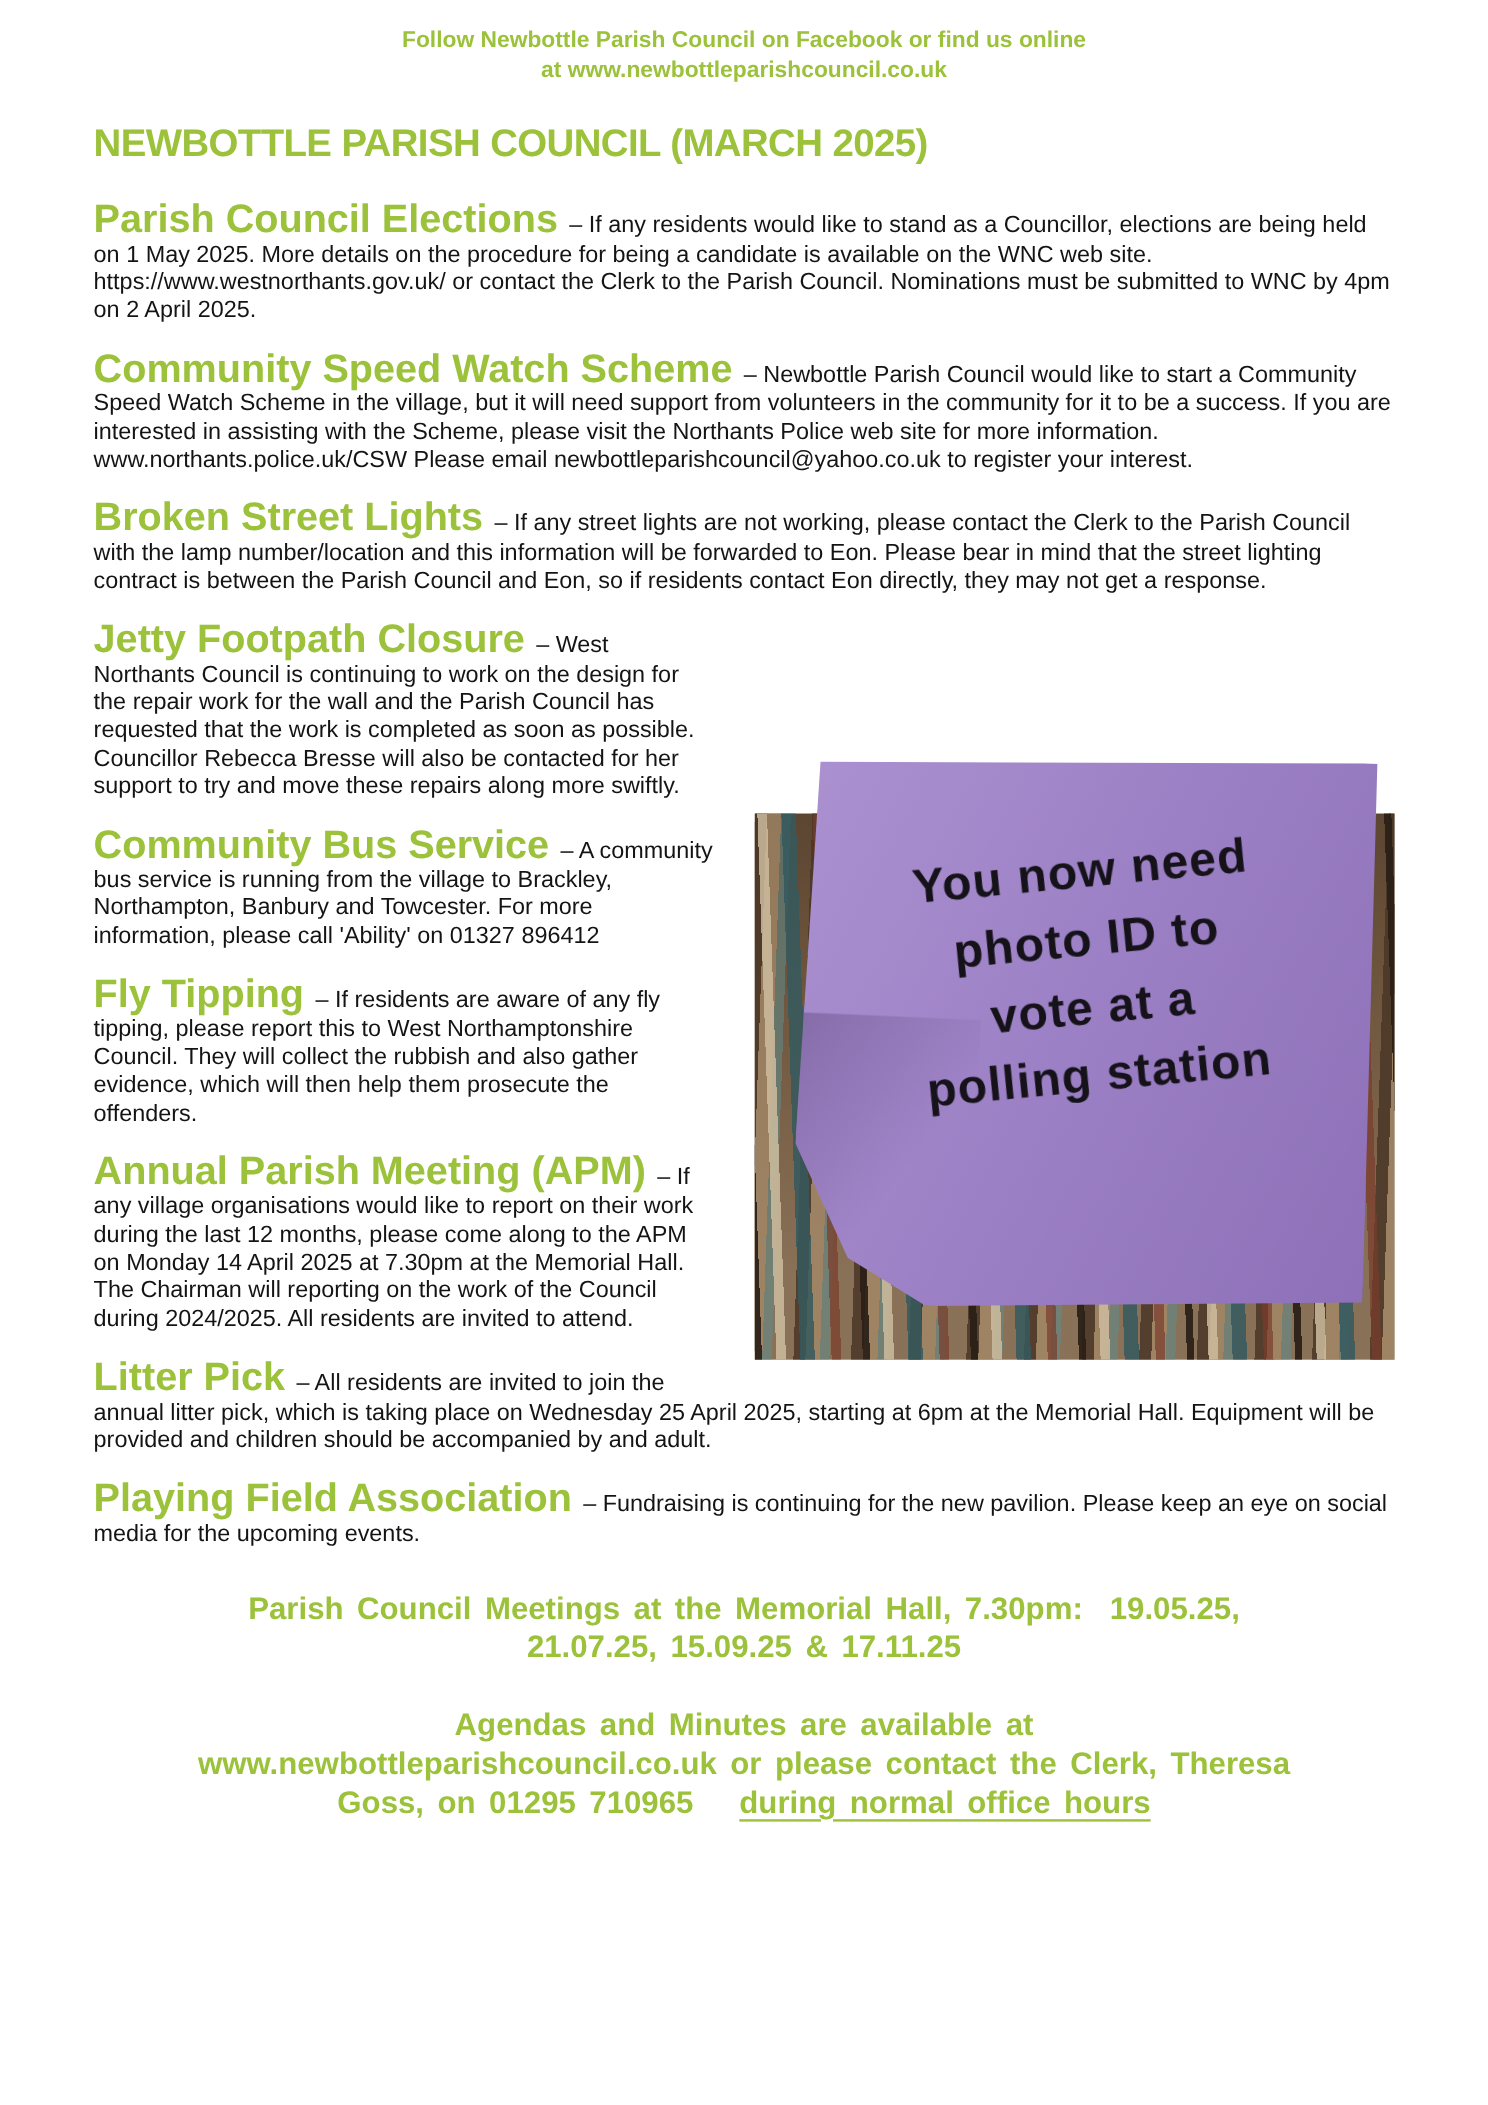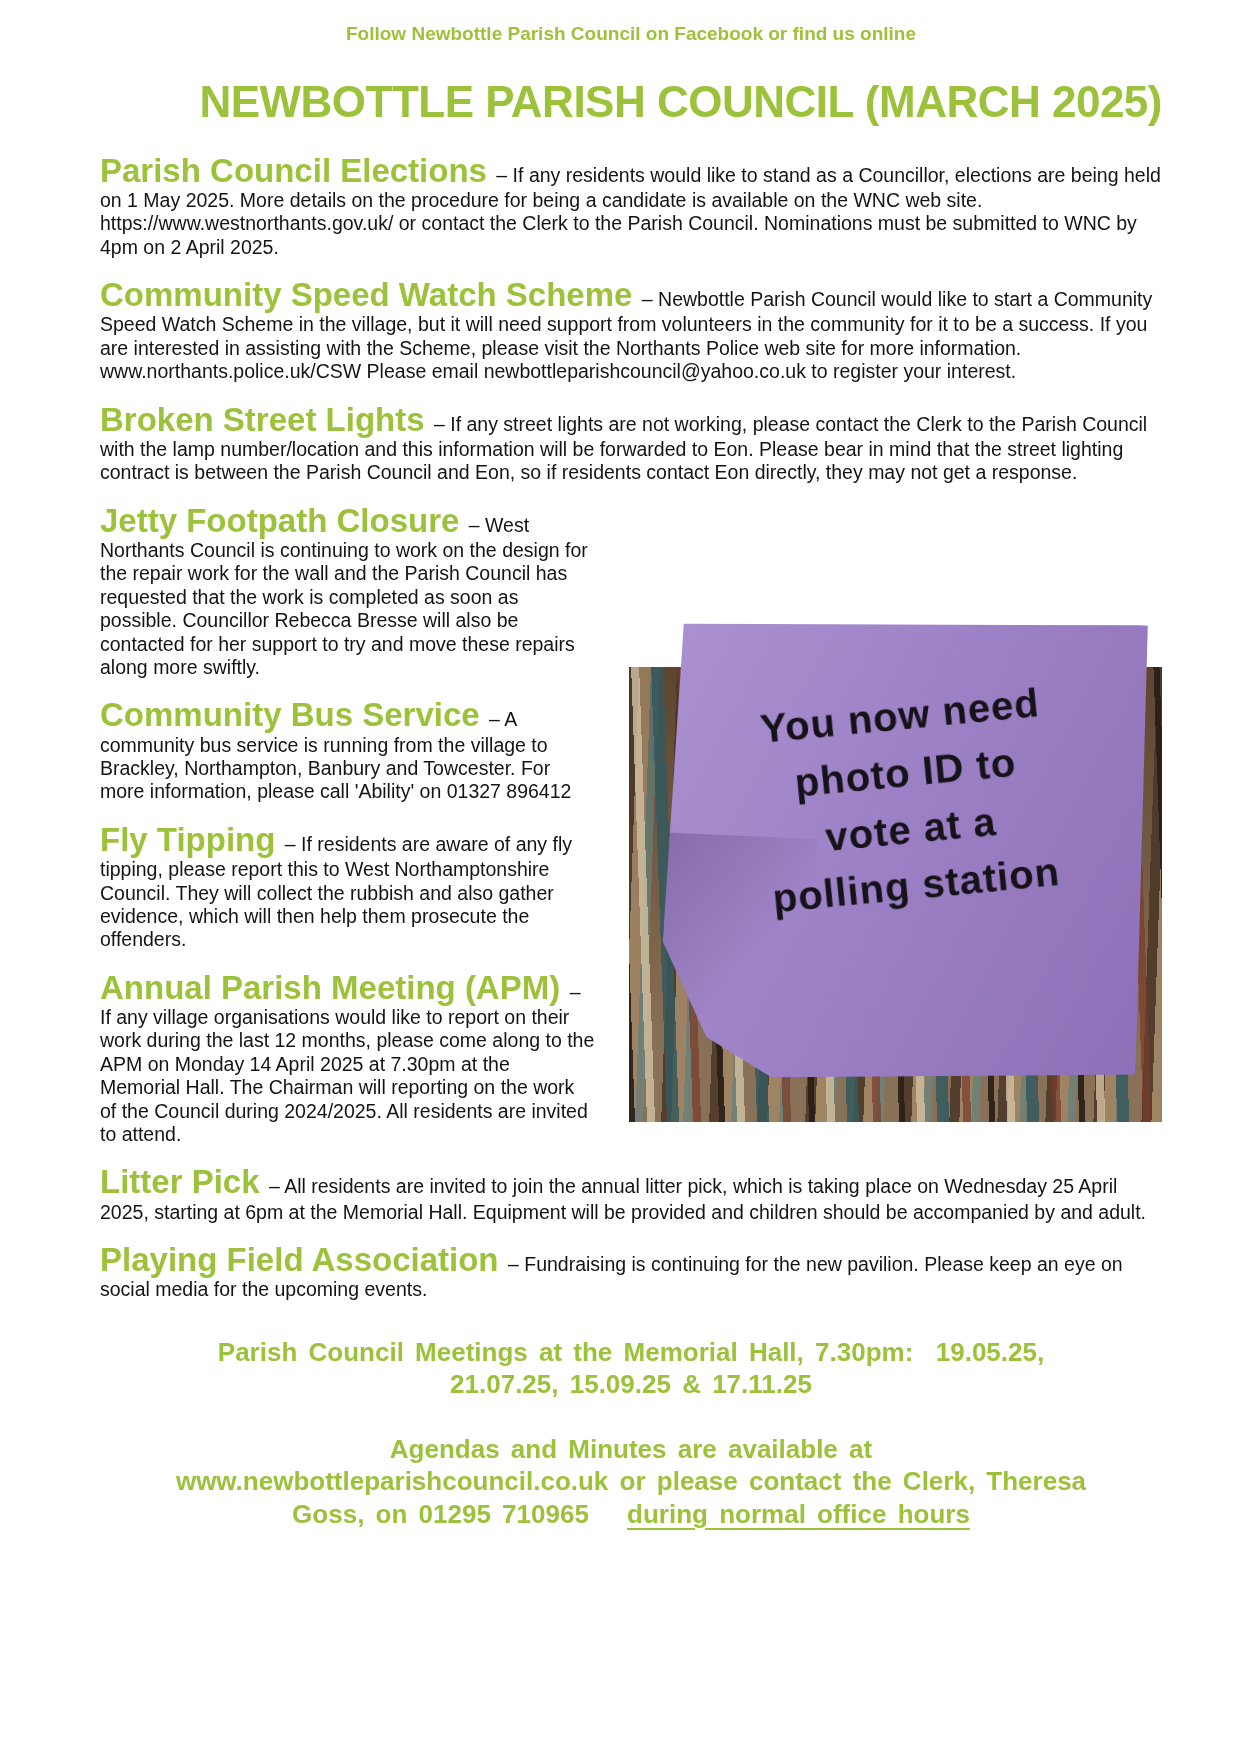--- a/index.html
+++ b/index.html
@@ -1,29 +1,29 @@
 <!DOCTYPE html>
 <html><head>
 <meta charset="utf-8">
 <style>
   html,body{margin:0;padding:0;background:#ffffff;}
   .page{
     width:1240px;height:1754px;box-sizing:border-box;
-    padding:22px 78px 0 100px;background:#ffffff;overflow:hidden;
+    padding:22px 78px 0 78px;background:#ffffff;overflow:hidden;
     font-family:"Liberation Sans",sans-serif;color:#141414;
   }
   
   .top-note{
     margin:0 0 10px 0;text-align:center;color:#9BC23A;
     font-size:19px;font-weight:bold;line-height:1.3;
   }
   .top-note span{display:block;}
   h1.title{
-    margin:30px 0 26px 0;text-align:right;color:#9BC23A;
-    font-size:44px;font-weight:bold;letter-spacing:-0.5px;white-space:nowrap;
+    margin:30px 0 26px 0;text-align:left;color:#9BC23A;
+    font-size:32px;font-weight:bold;letter-spacing:-0.5px;white-space:nowrap;
   }
   
   .section{margin:0 0 18px 0;font-size:19.5px;line-height:1.2;}
   .section .head{
     color:#9BC23A;font-weight:bold;font-size:33px;line-height:1.1;
     padding-right:4px;
   }
   
   .photo-float{
     float:right;width:545px;height:628px;margin:0 0 8px 22px;
@@ -70,20 +70,21 @@
   .u{text-decoration:underline;text-decoration-thickness:2px;text-underline-offset:5px;margin-left:27px;}
   .clearfix::after{content:"";display:block;clear:both;}
 </style>
 </head>
 <body>
 
 <div class="page">
 
   <p class="top-note">
     <span>Follow Newbottle Parish Council on Facebook or find us online</span>
+    <span>at www.newbottleparishcouncil.co.uk</span>
   </p>
 
   <h1 class="title">NEWBOTTLE PARISH COUNCIL (MARCH 2025)</h1>
 
   <p class="section">
     <span class="head">Parish Council Elections</span>
     <span>– If any residents would like to stand as a Councillor, elections are being held on 1 May 2025.  More details on the procedure for being a candidate is available on the WNC web site. https://www.westnorthants.gov.uk/ or contact the Clerk to the Parish Council.  Nominations must be submitted to WNC by 4pm on 2 April 2025.</span>
   </p>
 
   <p class="section">

